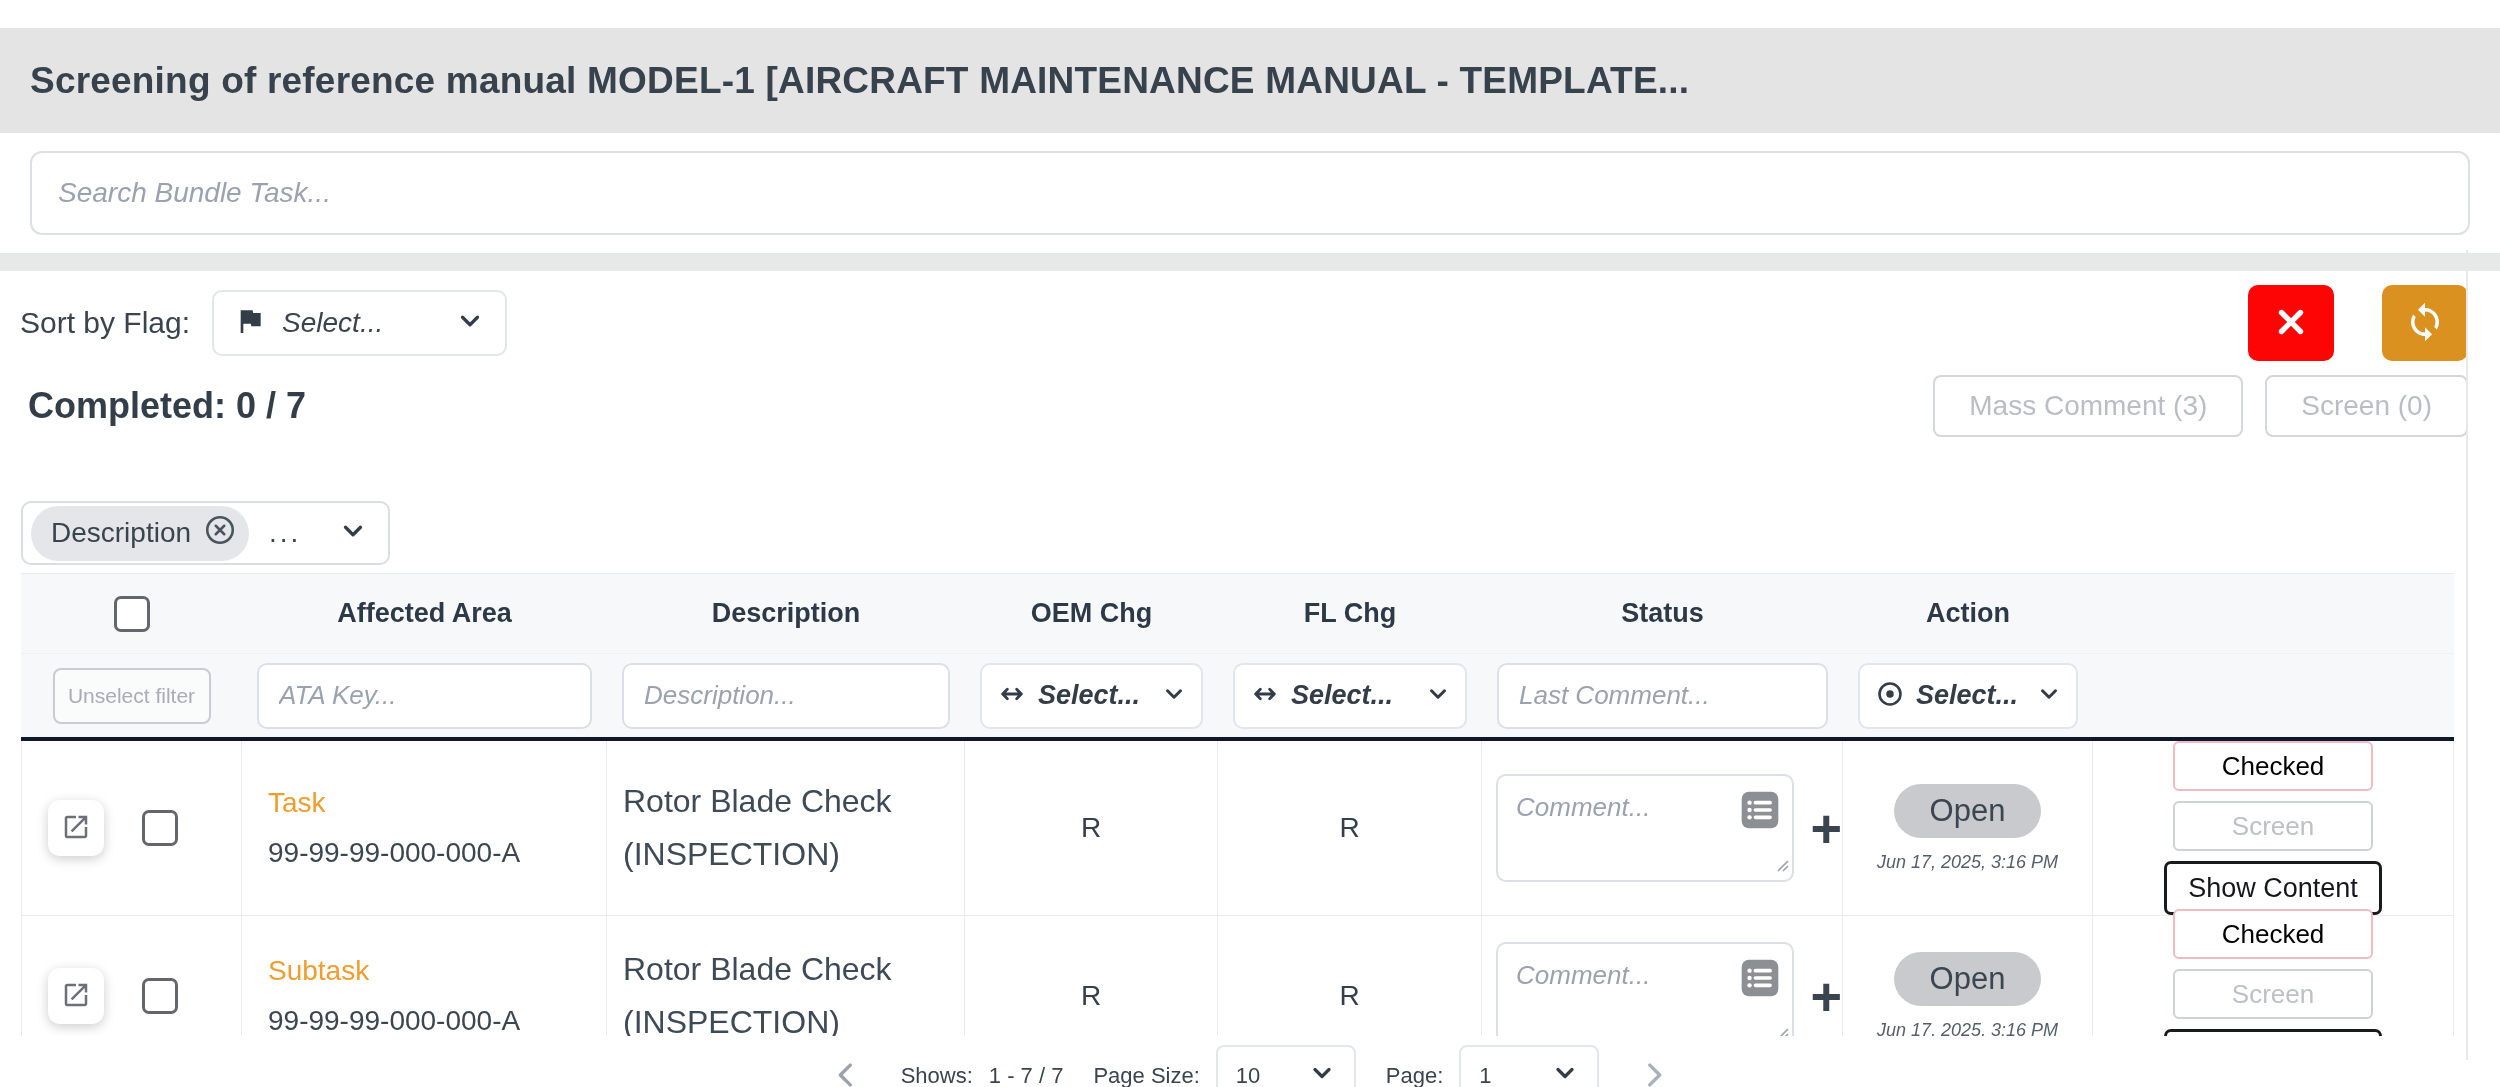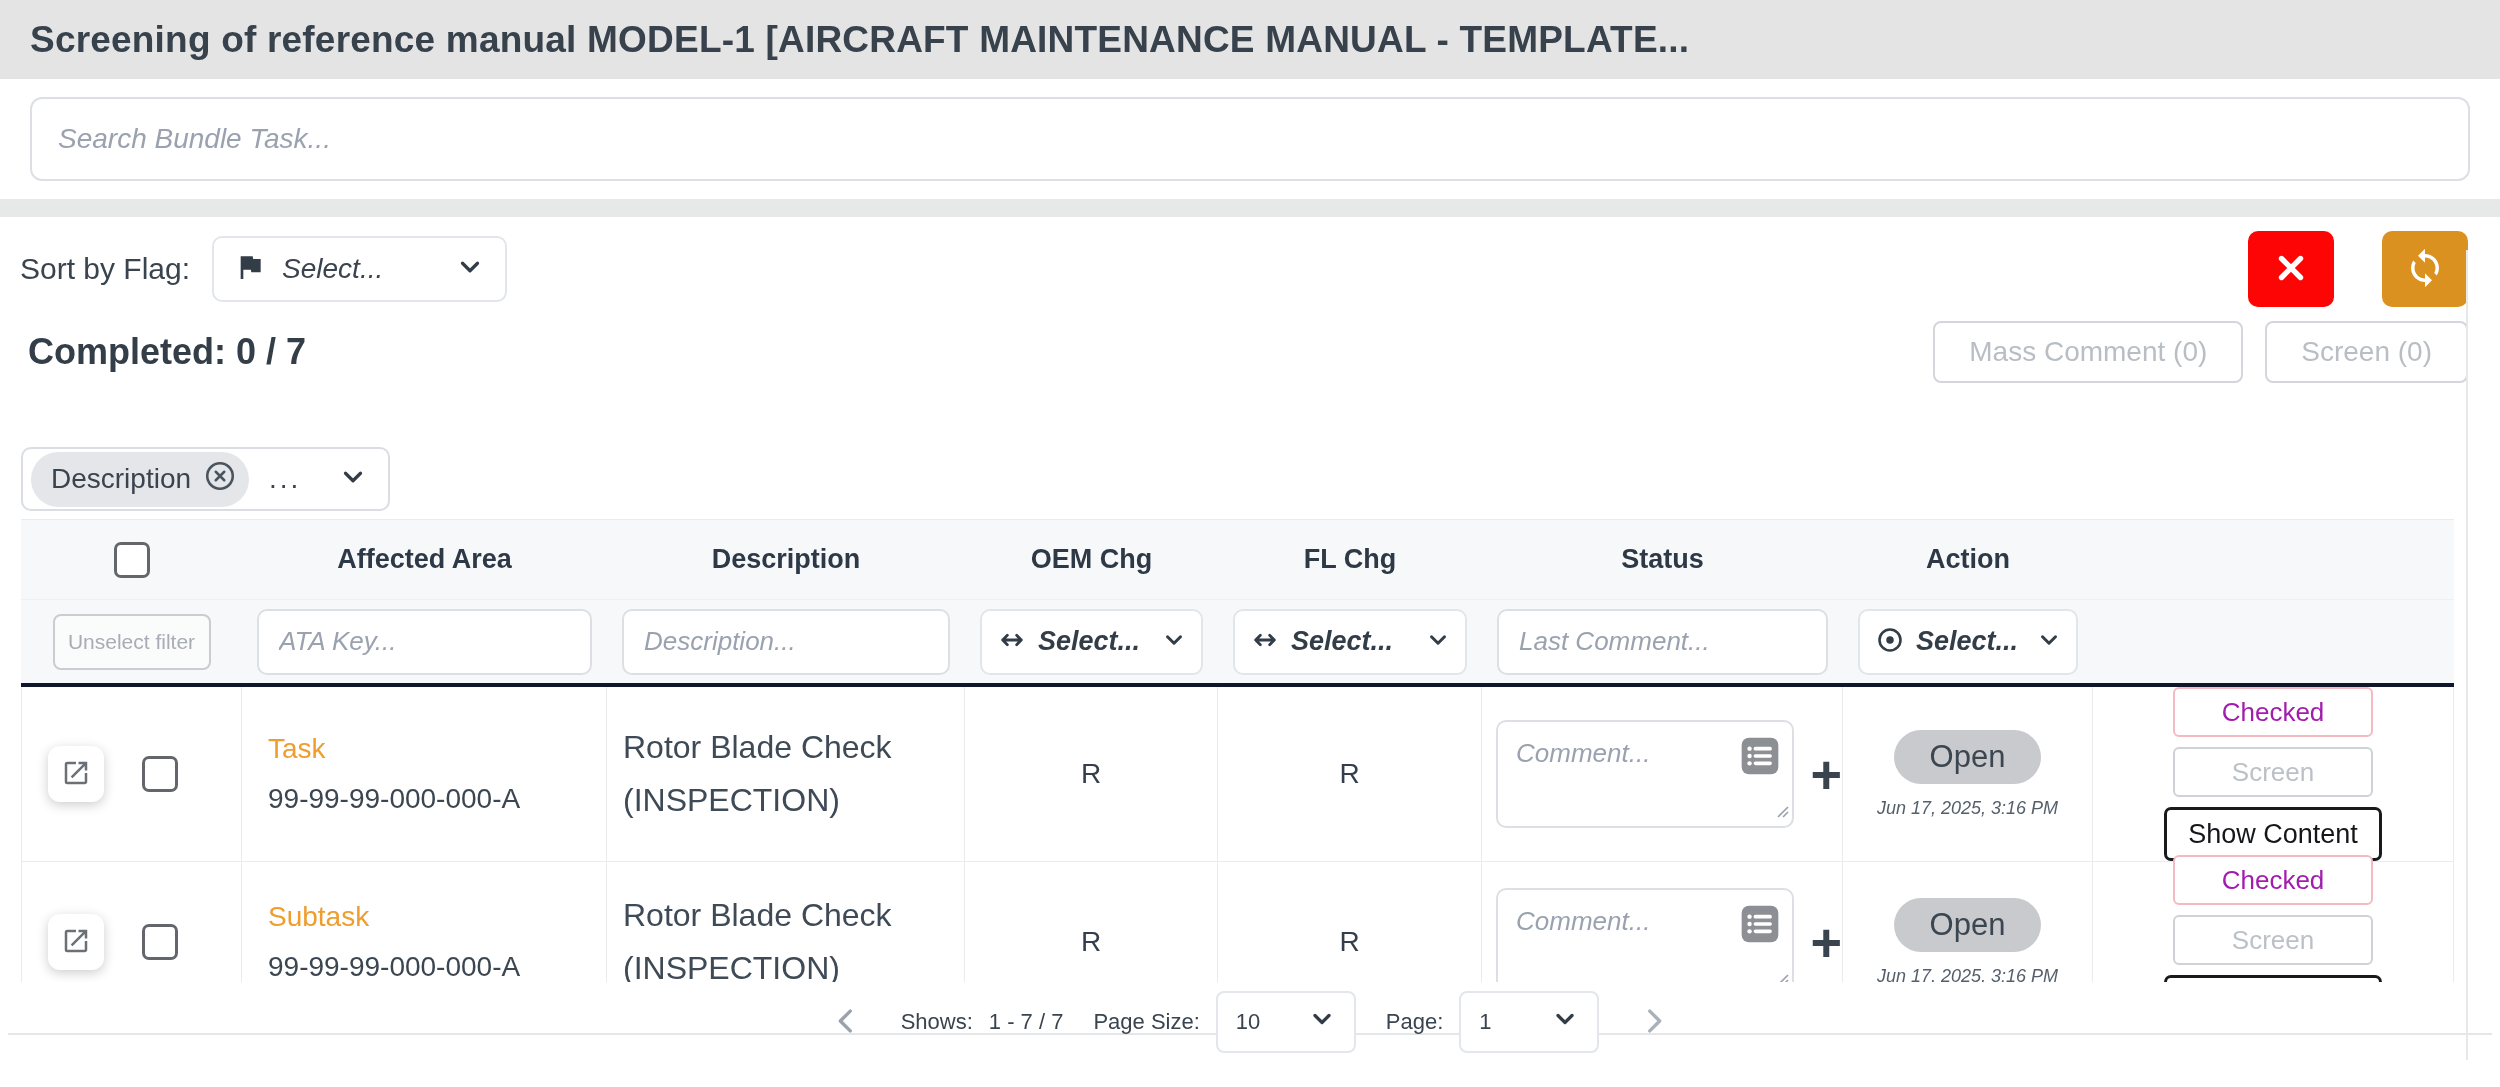--- a/index.html
+++ b/index.html
@@ -5,21 +5,21 @@
   * { box-sizing: border-box; }
   html, body { margin:0; padding:0; }
   body {
     width:2500px; height:1087px; overflow:hidden;
     background:#ffffff; color:#343f4b;
     font-family:"Liberation Sans","DejaVu Sans",sans-serif;
     position:relative;
   }
 
   
-  .topbar { height:79px; background:#e4e4e4; display:flex; align-items:center; padding:0 30px; }
+  .topbar { height:105px; background:#e4e4e4; display:flex; align-items:center; padding:0 30px;margin-top:28px; }
   .page-title { flex:1; margin:0; font-size:37px; font-weight:700; color:#37424d; white-space:nowrap; overflow:hidden; letter-spacing:.2px; }
   .top-right { display:flex; align-items:center; gap:26px; margin-left:24px; }
   .template-label { font-size:33px; font-weight:800; color:#181a1c; }
   .oem-box { border:6px solid #e8151d; padding:8px 18px; display:flex; align-items:center; }
   .oem-box span { font-size:33px; font-weight:800; color:#f09d1f; white-space:nowrap; }
 
   .icon-btn { border:none; cursor:pointer; display:flex; align-items:center; justify-content:center; border-radius:10px; padding:0; }
   .btn-orange { background:#db9120; }
   .btn-red { background:#fe0505; }
   .hdr-refresh { width:80px; height:70px; }
@@ -96,21 +96,21 @@
   .cmt-list-btn { position:absolute; right:12px; top:14px; width:44px; height:44px; border:none; background:transparent; padding:0; cursor:pointer; }
   .resize-icon { position:absolute; right:5px; bottom:6px; pointer-events:none; }
   .plus-btn { font-size:54px; font-weight:700; color:#3a444f; line-height:1; background:none; border:none; padding:0; cursor:pointer; font-family:inherit; }
 
   .td-status { flex-direction:column; align-items:center; justify-content:center; gap:14px; }
   .pill { background:#c9cacd; border-radius:999px; padding:9px 36px; font-size:31px; color:#3c4650; }
   .stamp { font-size:18px; font-style:italic; color:#555f6b; }
 
   .td-actions { flex-direction:column; align-items:center; justify-content:center; gap:10px; }
   .act { width:200px; height:50px; background:#fff; border-radius:6px; font-size:26px; font-family:inherit; cursor:pointer; }
-  .act-checked { border:2px solid #f3bac1; color:#a21caf; }
+  .act-checked { border:2px solid #f3bac1; color:#000000; }
   .act-screen { border:2px solid #ced1d6; color:#bcc1c8; }
   .act-show { width:218px; height:54px; border:3px solid #191a1c; color:#15161a; font-size:27px; border-radius:7px; }
 
   
   .pagination { position:relative; height:80px; background:#fff; }
   .pag-line { position:absolute; top:51px; left:8px; right:8px; height:2px; background:#e5e6e8; }
   .pag-content { position:relative; display:flex; align-items:center; justify-content:center; gap:30px; height:100%;
     font-size:22px; color:#3a444f; }
   .pag-group { display:flex; align-items:center; gap:16px; }
   .pag-select { width:140px; height:62px; background:#fff; border:2px solid #e3e6ea; border-radius:8px;
@@ -161,21 +161,21 @@
         <svg width="42" height="42" viewBox="0 0 24 24">
             <path fill="#fff" d="M12 4V1L8 5l4 4V6c3.31 0 6 2.69 6 6 0 1.01-.25 1.97-.7 2.8l1.46 1.46A7.93 7.93 0 0 0 20 12c0-4.42-3.58-8-8-8zm0 14c-3.31 0-6-2.69-6-6 0-1.01.25-1.97.7-2.8L5.24 7.74A7.93 7.93 0 0 0 4 12c0 4.42 3.58 8 8 8v3l4-4-4-4v3z"></path>
           </svg>
       </span>
     </button>
   </div>
 
   <div class="completed-row">
     <span class="completed">Completed: 0 / 7</span>
     <div class="spacer"></div>
-    <button class="btn-ghost">Mass Comment (0)</button>
+    <button class="btn-ghost">Mass Comment (3)</button>
     <button class="btn-ghost">Screen (0)</button>
   </div>
 
   <div class="chip-select">
     <span class="chip">
       <span>Description</span>
       <span>
         <svg width="34" height="34" viewBox="0 0 24 24">
             <circle cx="12" cy="12" r="9" fill="none" stroke="#4a545f" stroke-width="1.8"></circle>
             <path d="M9 9l6 6M15 9l-6 6" stroke="#4a545f" stroke-width="1.8" stroke-linecap="round"></path>

